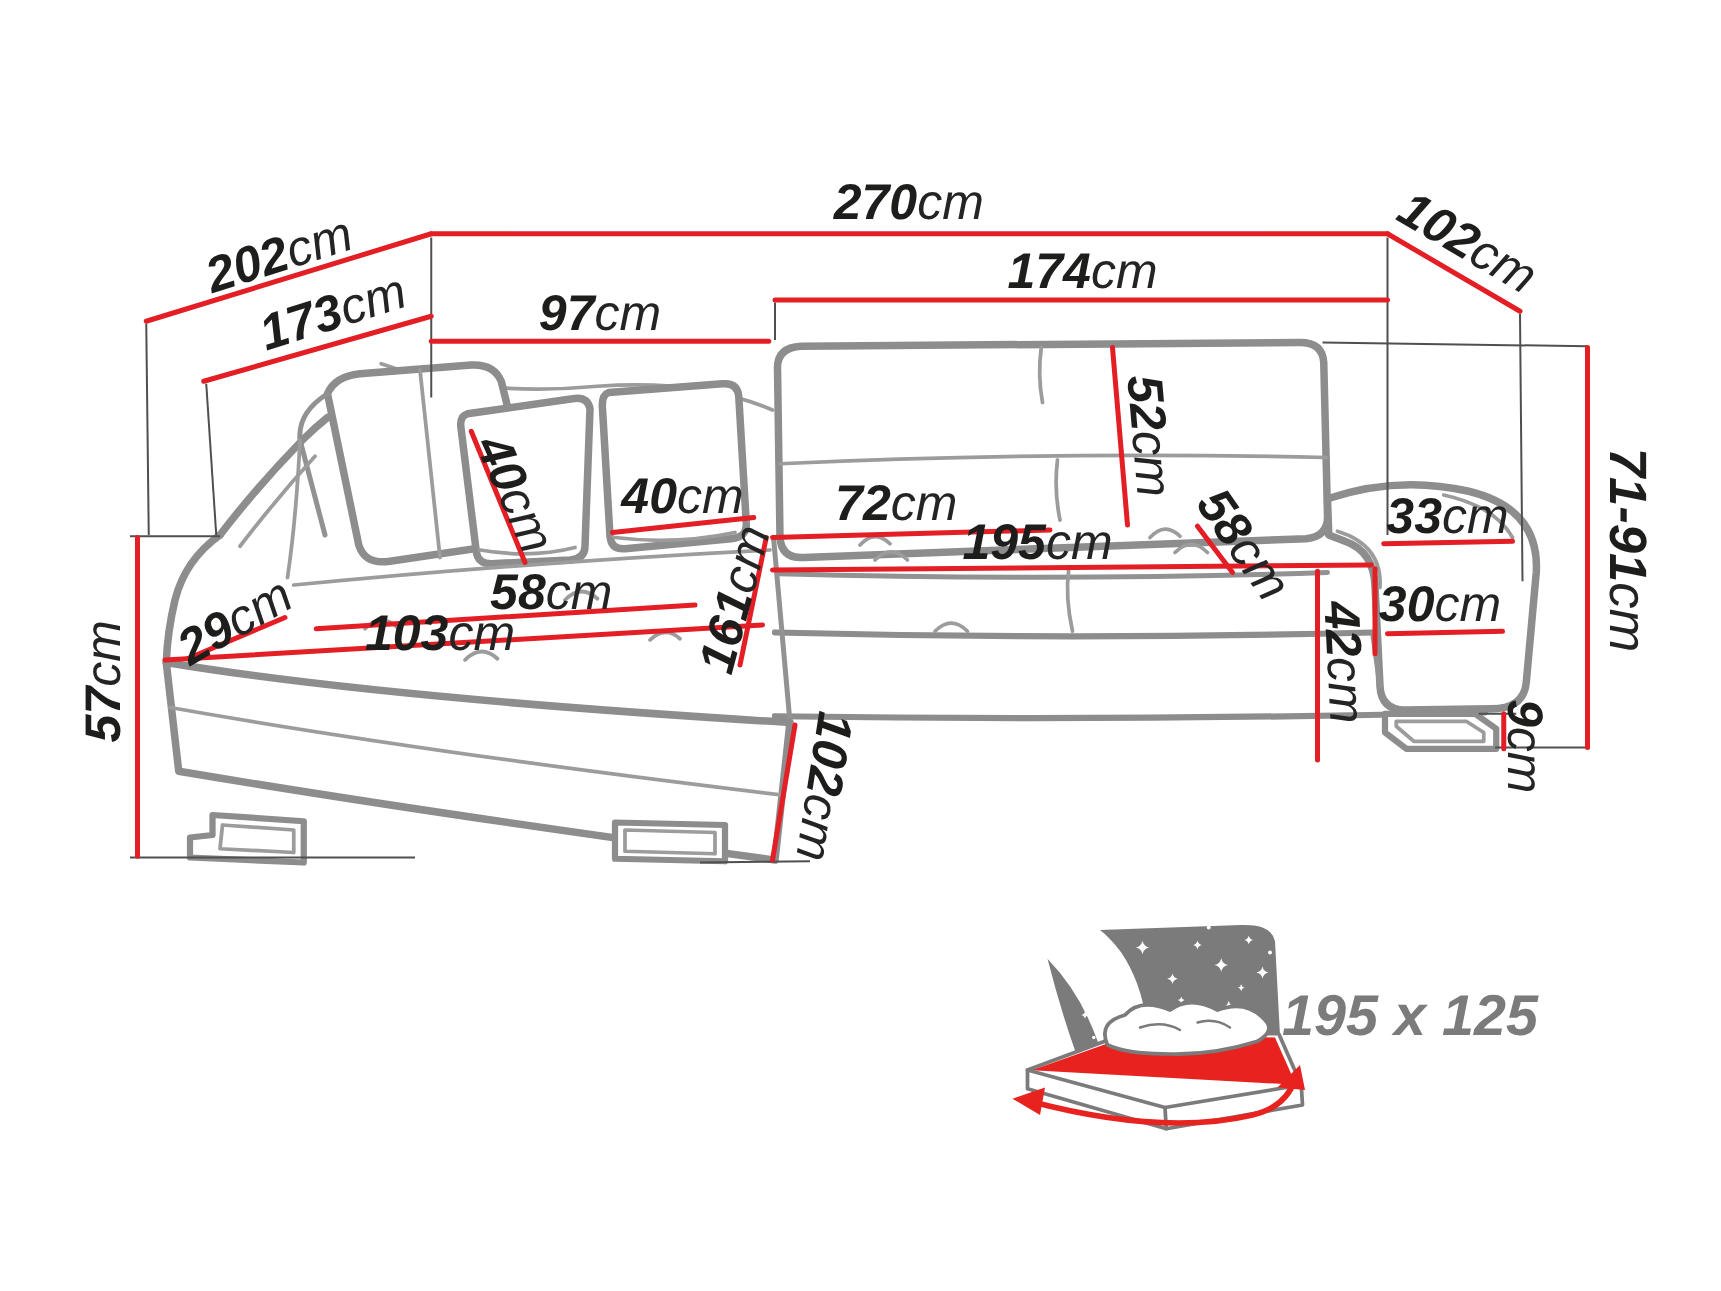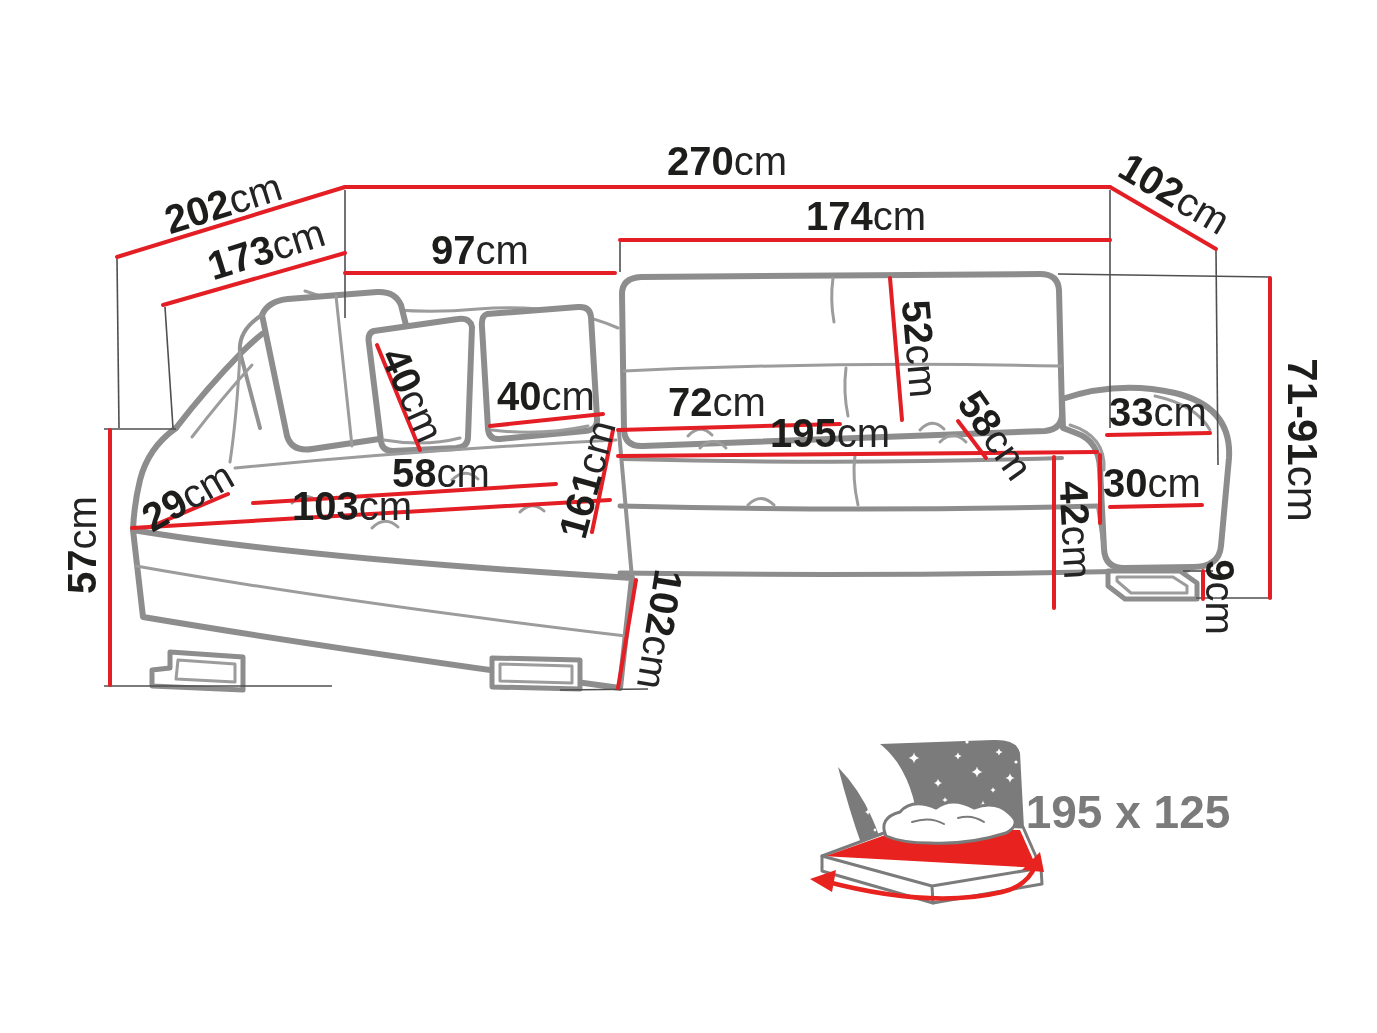--- a/index.html
+++ b/index.html
@@ -1,16 +1,16 @@
 <!DOCTYPE html>
 <html><head>
 <meta charset="utf-8">
 <style>
   html,body{margin:0;padding:0;background:#ffffff;}
-  .stage{position:relative;width:1377px;height:1033px;background:#ffffff;overflow:hidden;}
+  .stage{position:relative;width:1377px;height:1033px;background:#ffffff;overflow:hidden;font-style:italic;}
   svg{display:block;}
   svg text{font-family:"Liberation Sans",sans-serif;fill:#1d1d1b;text-anchor:middle;dominant-baseline:middle;}
   .num{font-weight:700;}
   .unit{font-weight:400;fill:#242424;}
   .bedsize{font-weight:700;fill:#7b7b7b;}
   .sofa-stroke{fill:none;stroke:#8d8d8d;stroke-width:6;stroke-linecap:round;stroke-linejoin:round;}
   .sofa-fill{fill:#ffffff;stroke:#8d8d8d;stroke-width:6;stroke-linecap:round;stroke-linejoin:round;}
   .crease{fill:none;stroke:#9c9c9c;stroke-width:3;stroke-linecap:round;stroke-linejoin:round;}
   .thin4{fill:none;stroke:#929292;stroke-width:4;stroke-linecap:round;}
   .ext{fill:none;stroke:#4f4f4f;stroke-width:1.6;}

